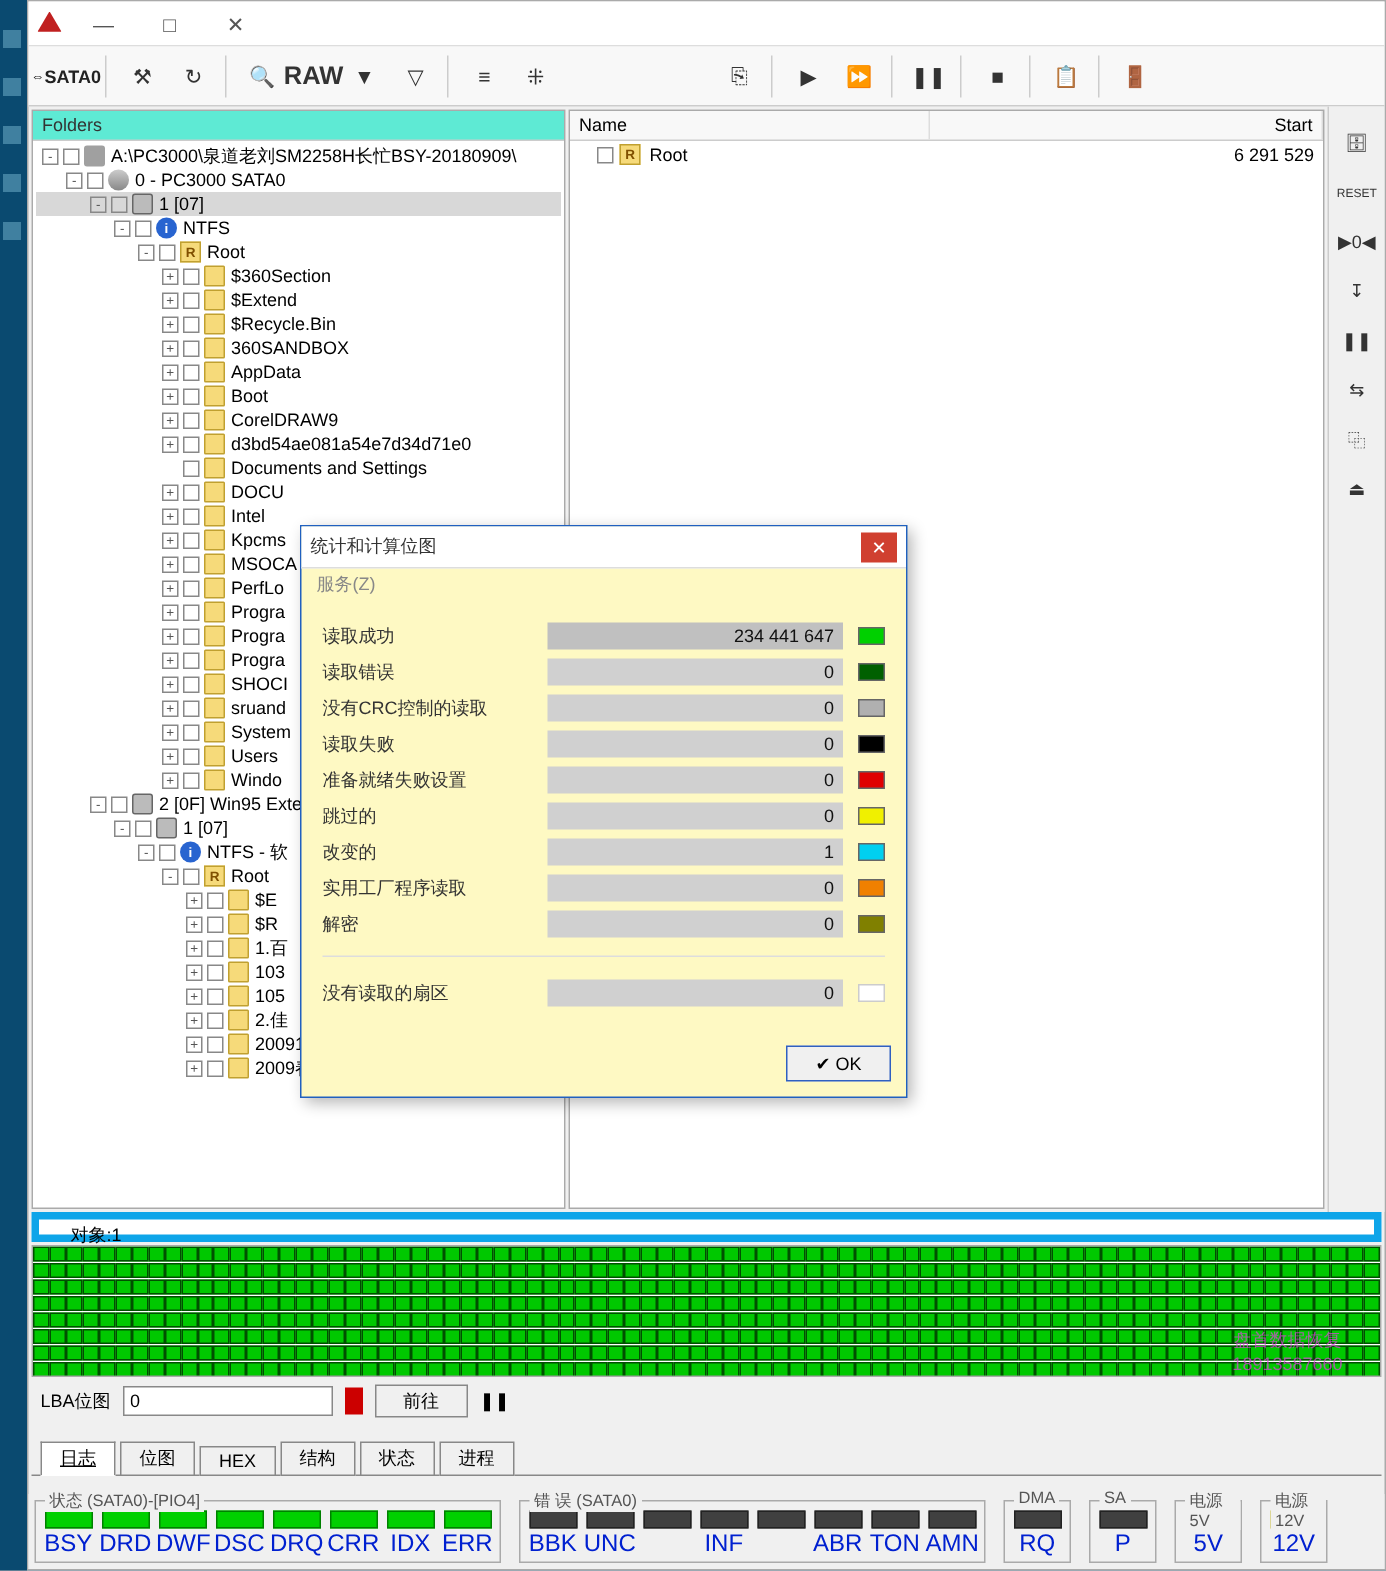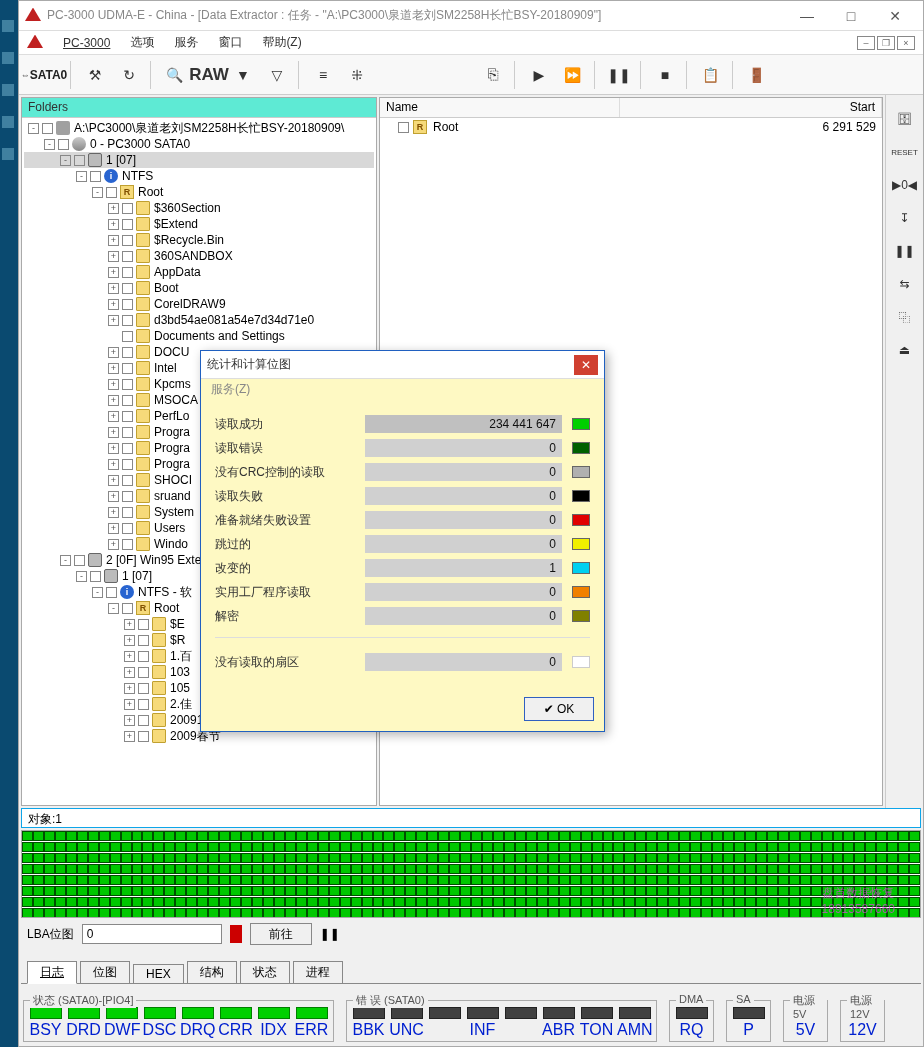--- a/index.html
+++ b/index.html
@@ -48,21 +48,21 @@
 .list-hdr { display: flex; height: 20px; border-bottom: 1px solid #ccc; background: #f8f8f8; }
 .list-hdr .col { padding: 2px 6px; border-right: 1px solid #ddd; }
 .list-body { flex: 1; }
 .list-row { display: flex; height: 18px; align-items: center; }
 .list-row .cell { padding: 0 6px; display: flex; align-items: center; }
 .list-row .ficon { width: 14px; height: 14px; margin-right: 6px; }
 
 .right-tb { width: 38px; background: #f0f0f0; border-left: 1px solid #ccc; padding: 6px 2px; }
 .right-tb .rbtn { width: 30px; height: 30px; margin: 3px auto; display: flex; align-items: center; justify-content: center; font-size: 12px; color: #333; }
 
-.status-obj { height: 20px; border: 1px solid #0ea5e9; margin: 0 2px; padding: 2px 6px; background: #fff; }
+.status-obj { height: 20px; border: 5px solid #0ea5e9; margin: 0 2px; padding: 2px 21px; background: #fff; }
 
 .sector-map { height: 88px; border: 1px solid #aaa; margin: 2px; background: #fff; overflow: hidden; position: relative; }
 .sector-row { display: flex; height: 11px; }
 .sector-cell { width: 11px; height: 10px; background: #00c800; border: 1px solid #005000; margin-right: 0px; }
 
 .lba-bar { height: 28px; display: flex; align-items: center; padding: 2px 8px; gap: 8px; }
 .lba-bar input { width: 140px; height: 20px; border: 1px solid #888; padding: 0 4px; }
 .lba-bar button { height: 22px; padding: 0 18px; border: 1px solid #888; background: #f0f0f0; }
 .watermark { position: absolute; right: 28px; bottom: 130px; color: #e040e0; font-size: 18px; opacity: 0.7; pointer-events:none; text-align:center;}
 
@@ -106,41 +106,27 @@
     <div></div>
     <div></div>
     <div></div>
     <div></div>
   </div>
 
 <div class="win">
 
   <div class="titlebar">
     <div class="ico"></div>
-    <div class="title">PC-3000 UDMA-E - China - [Data Extractor : 任务 - "A:\PC3000\泉道老刘SM2258H长忙BSY-20180909"]</div>
     <div class="wbtns">
       <div class="wbtn">—</div>
       <div class="wbtn">□</div>
       <div class="wbtn">✕</div>
     </div>
   </div>
 
-  <div class="menubar">
-    <div class="m-ico"></div>
-    <span class="mitem" style="text-decoration:underline">PC-3000</span>
-    <span class="mitem">选项</span>
-    <span class="mitem">服务</span>
-    <span class="mitem">窗口</span>
-    <span class="mitem">帮助(Z)</span>
-    <div class="mdi">
-      <div>–</div>
-      <div>❐</div>
-      <div>×</div>
-    </div>
-  </div>
 
   <div class="toolbar">
     <div class="tbtn sata0-btn">⇔<br><span>SATA0</span></div>
     <div class="tsep"></div>
     <div class="tbtn">⚒</div>
     <div class="tbtn">↻</div>
     <div class="tsep"></div>
     <div class="tbtn">🔍</div>
     <div class="tbtn raw-btn">RAW</div>
     <div class="tbtn">▼</div>

